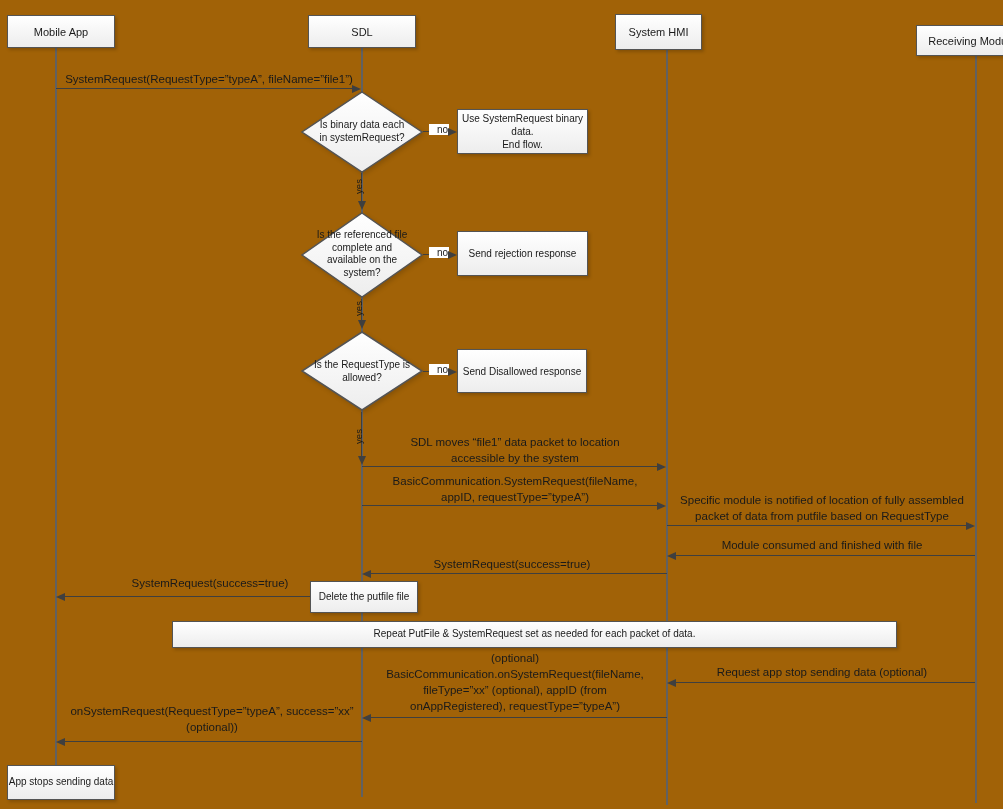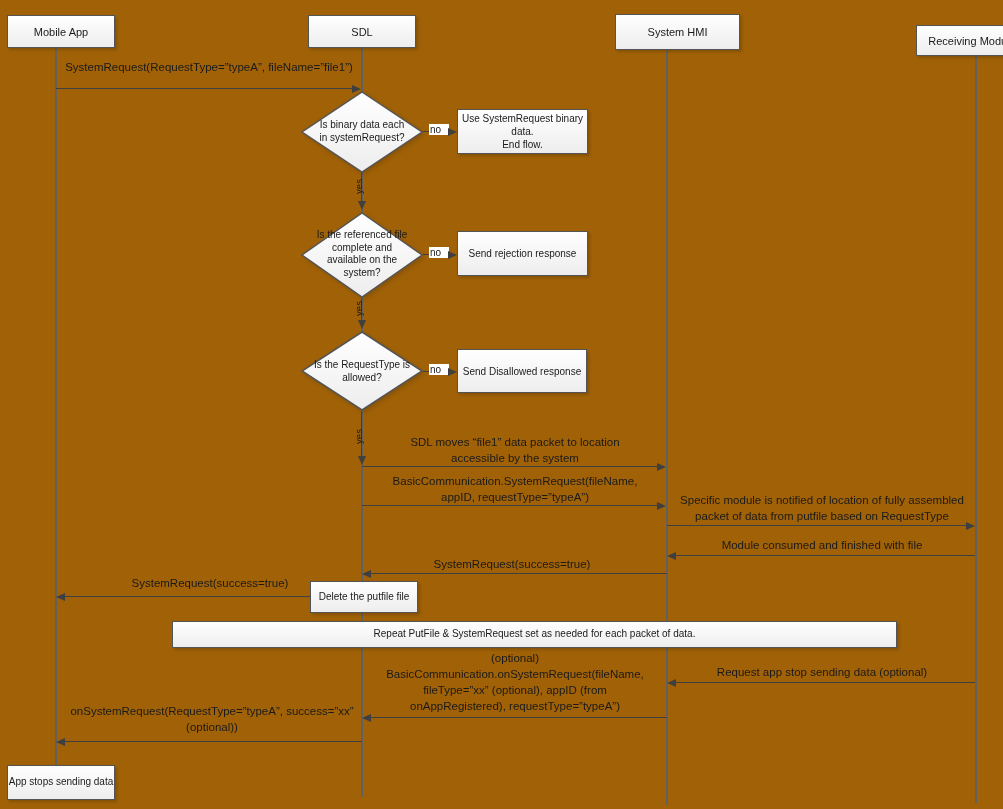--- a/index.html
+++ b/index.html
@@ -19,21 +19,21 @@
   .action{font-size:10px;line-height:13px;}
   .note{font-size:10px;line-height:12.5px;}
   .hline{position:absolute;height:1.4px;background:#3f3f3f;}
   .vline{position:absolute;width:1.4px;background:#3f3f3f;}
   .ah{position:absolute;width:0;height:0;}
   .ah-right{border-top:4px solid transparent;border-bottom:4px solid transparent;border-left:9px solid #3f3f3f;}
   .ah-left{border-top:4px solid transparent;border-bottom:4px solid transparent;border-right:9px solid #3f3f3f;}
   .ah-down{border-left:4px solid transparent;border-right:4px solid transparent;border-top:9px solid #3f3f3f;}
   .mlabel{position:absolute;font-size:11.5px;line-height:15.5px;text-align:center;}
   .dtext{position:absolute;font-size:10px;line-height:12.5px;text-align:center;}
-  .branch{position:absolute;font-size:10px;background:#fff;text-align:left;padding:0 1px;}
+  .branch{position:absolute;font-size:10px;background:#fff;text-align:right;padding:0 1px;}
   .yes{position:absolute;font-size:9.5px;text-align:center;transform:rotate(-90deg);transform-origin:center;}
   .diamond{position:absolute;filter:drop-shadow(2px 2px 2px rgba(0,0,0,0.15));}
 </style>
 </head>
 <body>
 
 <div id="canvas">
 
   <svg width="0" height="0" style="position:absolute">
     <defs>
@@ -48,28 +48,28 @@
   <div class="lifeline" style="left:361px;top:48px;height:749px"></div>
   <div class="lifeline" style="left:666px;top:49px;height:756px"></div>
   <div class="lifeline" style="left:975px;top:55px;height:748px"></div>
 
   <div class="node actor" style="left:7px;top:15px;width:108px;height:33px">
       <span class="t">Mobile App</span>
     </div>
   <div class="node actor" style="left:308px;top:15px;width:108px;height:33px">
       <span class="t">SDL</span>
     </div>
-  <div class="node actor" style="left:615px;top:14px;width:125px;height:36px">
+  <div class="node actor" style="left:615px;top:14px;width:87px;height:36px">
       <span class="t">System HMI</span>
     </div>
   <div class="node actor" style="left:916px;top:25px;width:112px;height:31px">
       <span class="t">Receiving Module</span>
     </div>
 
-  <div class="mlabel" style="left:56px;top:60px;width:306px">SystemRequest(RequestType=”typeA”, fileName=”file1”)</div>
+  <div class="mlabel" style="left:56px;top:72px;width:306px">SystemRequest(RequestType=”typeA”, fileName=”file1”)</div>
   <div class="hline" style="left:56px;top:88px;width:298px"></div>
   <div class="ah ah-right" style="left:352px;top:84.5px"></div>
 
   <svg class="diamond" style="left:300px;top:90px" width="124" height="84">
     <polygon points="62,2 122,42 62,82 2,42" fill="url(#diaGrad)" stroke="#545454" stroke-width="1.5"></polygon>
   </svg>
   <div class="dtext t" style="left:305px;top:119px;width:114px">Is binary data each
 in systemRequest?</div>
   <div class="hline" style="left:423px;top:131px;width:26px"></div>
   <div class="branch" style="left:429px;top:124px;width:18px">no</div>

